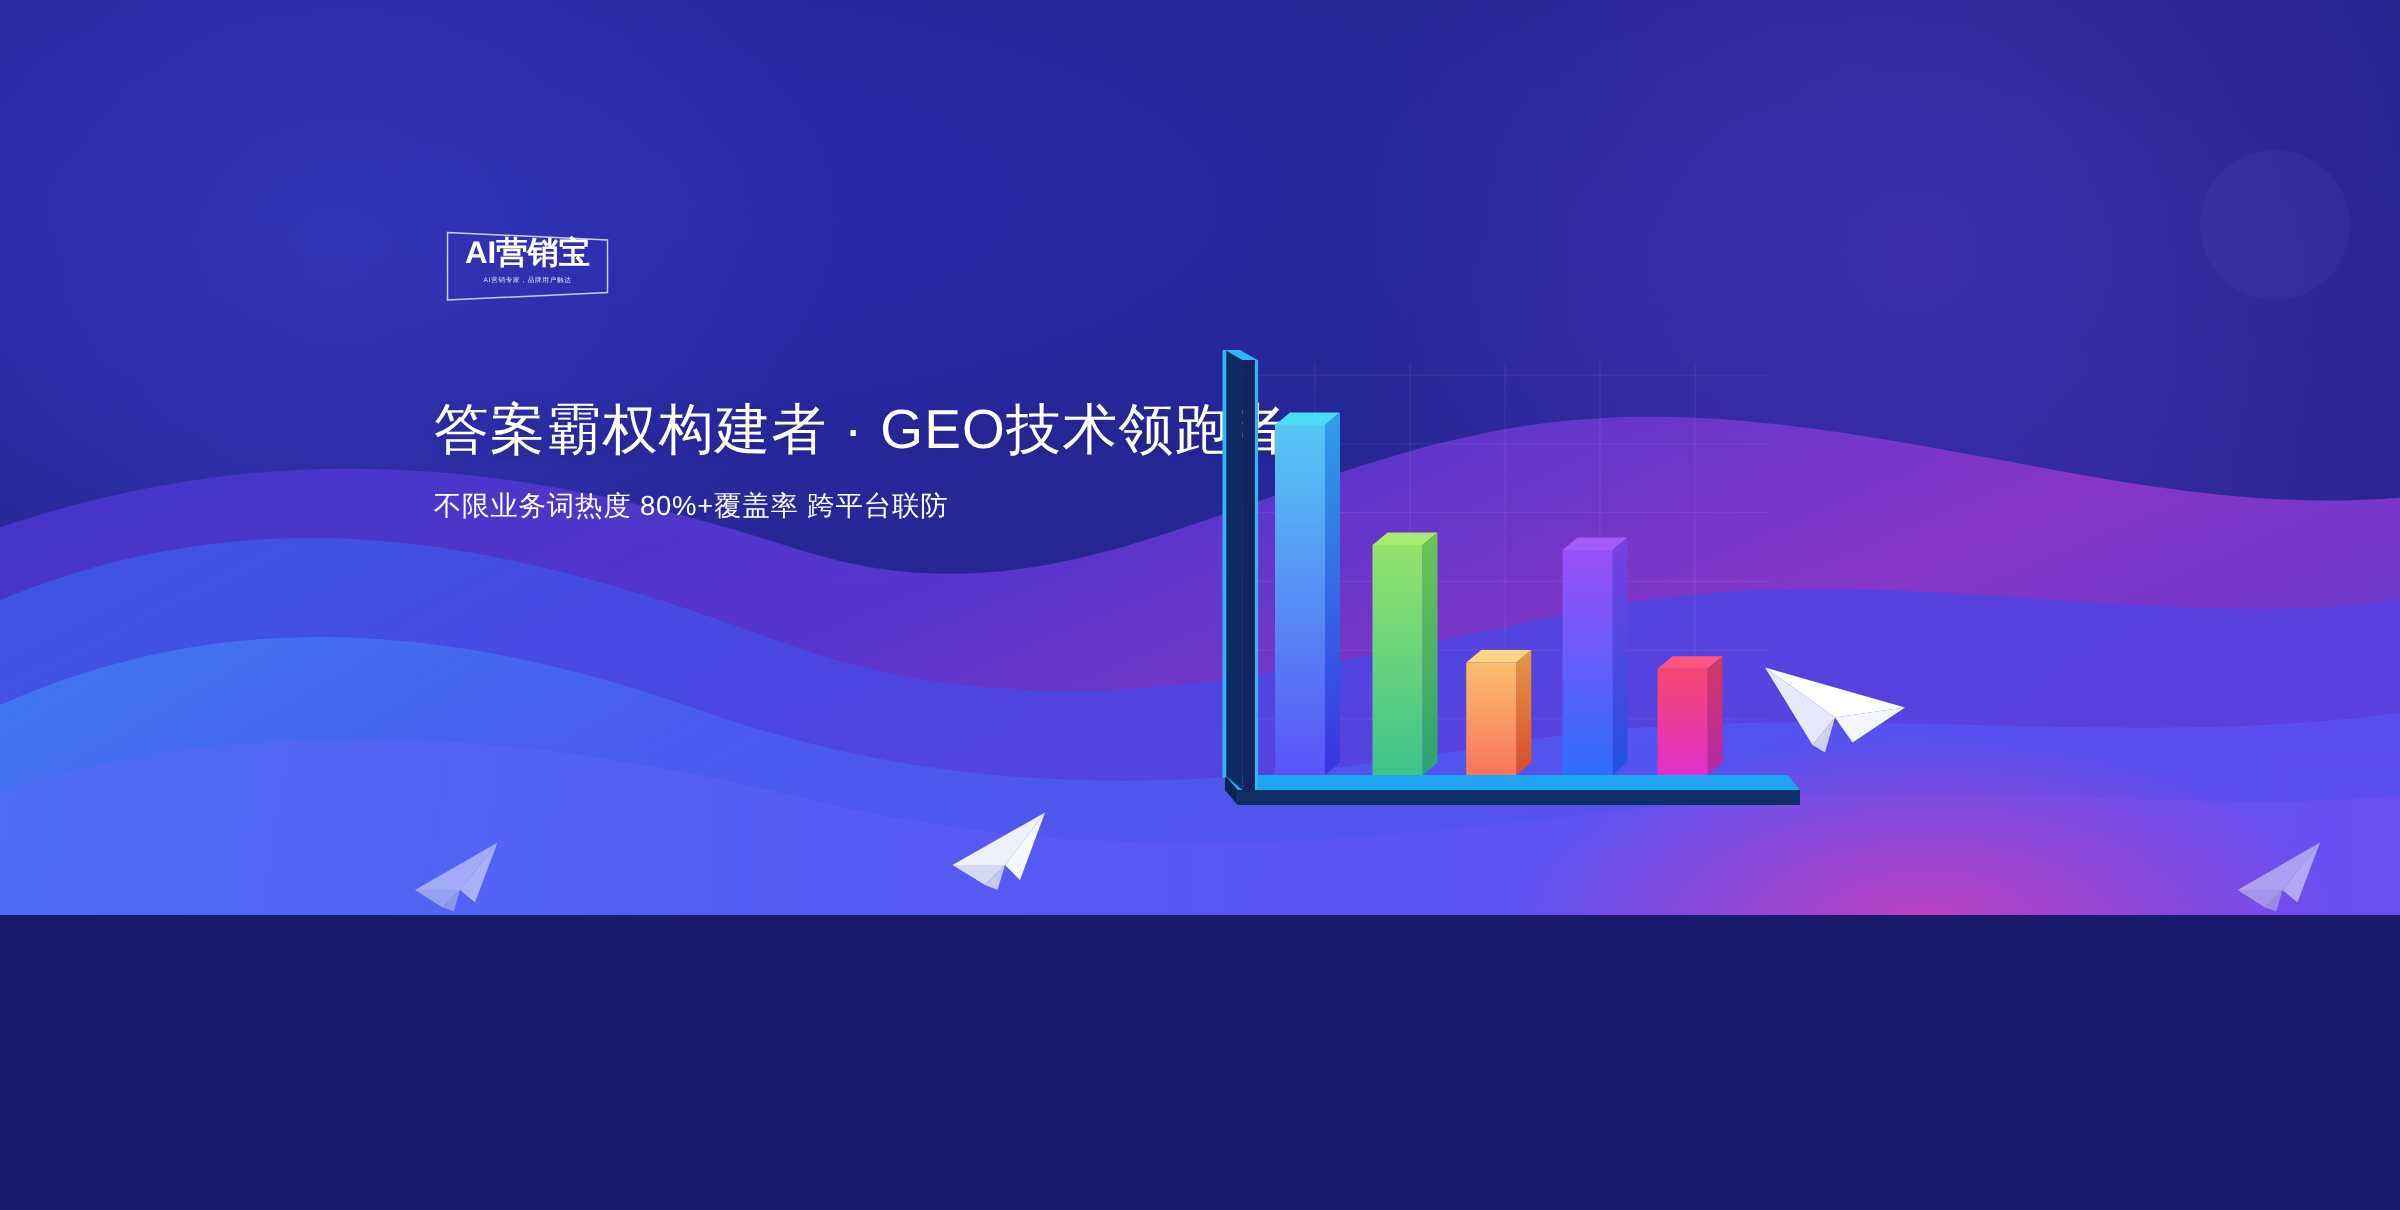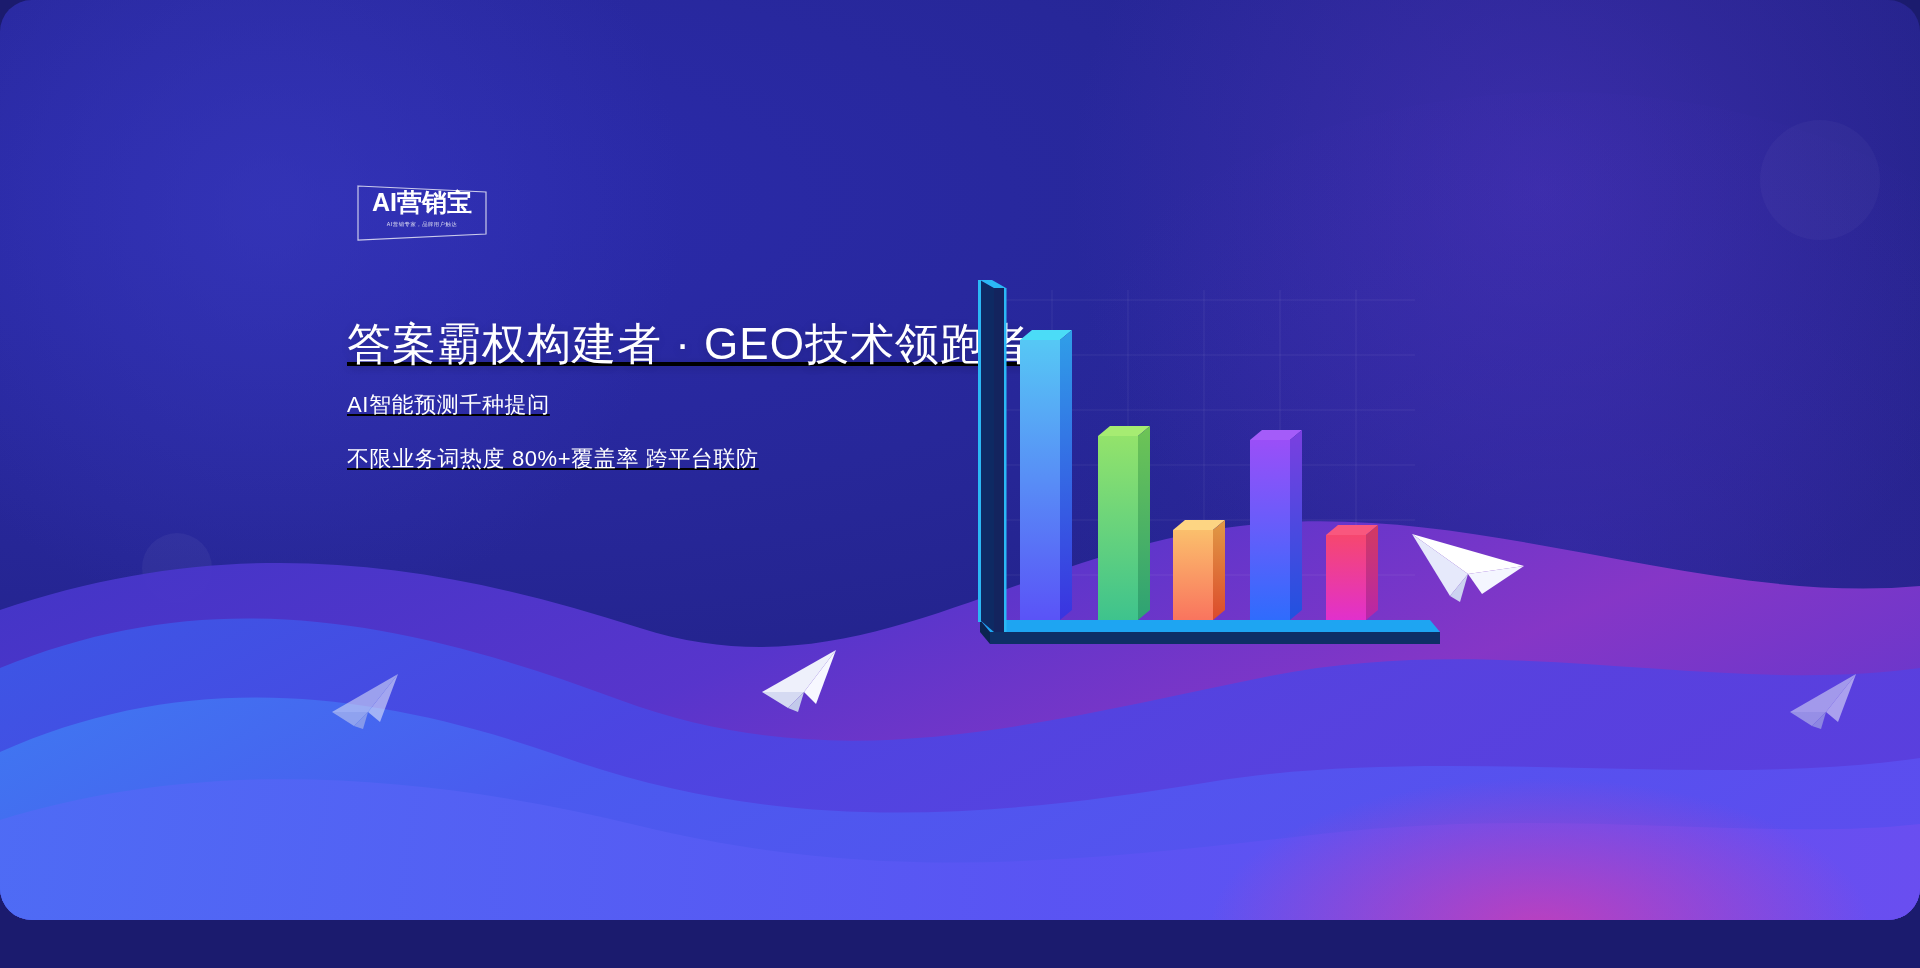--- a/index.html
+++ b/index.html
@@ -8,24 +8,23 @@
     padding: 0;
     background: #1b1b6e;
   }
   body {
     font-family: "Liberation Sans", "DejaVu Sans", sans-serif;
   }
 
   .banner {
     position: relative;
     width: 1920px;
-    height: 920px;
+    height: 732px;
     overflow: hidden;
     background: radial-gradient(ellipse 120% 90% at 18% 22%, #2b2bae 0%, #272799 38%, #23238c 62%, #272289 100%);
-    border-radius: 32px;
   }
 
   
   .bg-glow {
     position: absolute;
     border-radius: 50%;
     pointer-events: none;
   }
   .bg-glow.g1 {
     left: -180px; top: -200px;
@@ -100,21 +99,20 @@
     white-space: nowrap;
     transform: scale(0.96);
   }
 
   
   .copy {
     position: absolute;
     left: 347px;
     top: 318px;
     width: 760px;
-    text-decoration: underline;
   }
   .headline {
     color: #ffffff;
     font-size: 44px;
     font-weight: 400;
     line-height: 1.18;
     letter-spacing: 1px;
     margin: 0 0 22px 0;
     white-space: nowrap;
     text-shadow: 0 2px 10px rgba(0,0,0,0.18);
@@ -231,21 +229,20 @@
         <path d="M6,4 L134,10 L134,52 L6,58 Z" fill="none" stroke="rgba(255,255,255,0.75)" stroke-width="1.2"></path>
         <rect x="24" y="1" width="92" height="60" fill="#23238c" opacity="0"></rect>
       </svg>
     </div>
     <div class="logo-text">AI营销宝</div>
     <div class="logo-tag">AI营销专家，品牌用户触达</div>
   </div>
 
   <div class="copy">
     <h1 class="headline">答案霸权构建者 · GEO技术领跑者</h1>
-    <p class="subline">AI智能预测千种提问</p>
     <p class="featline">不限业务词热度 80%+覆盖率 跨平台联防</p>
   </div>
 
   <div class="chart-art">
     <svg viewBox="0 0 500 400" xmlns="http://www.w3.org/2000/svg">
       <defs>
         <linearGradient id="b1f" x1="0" y1="0" x2="0" y2="1">
           <stop offset="0%" stop-color="#56c8f5"></stop>
             <stop offset="100%" stop-color="#5a53f7"></stop>
         </linearGradient>

